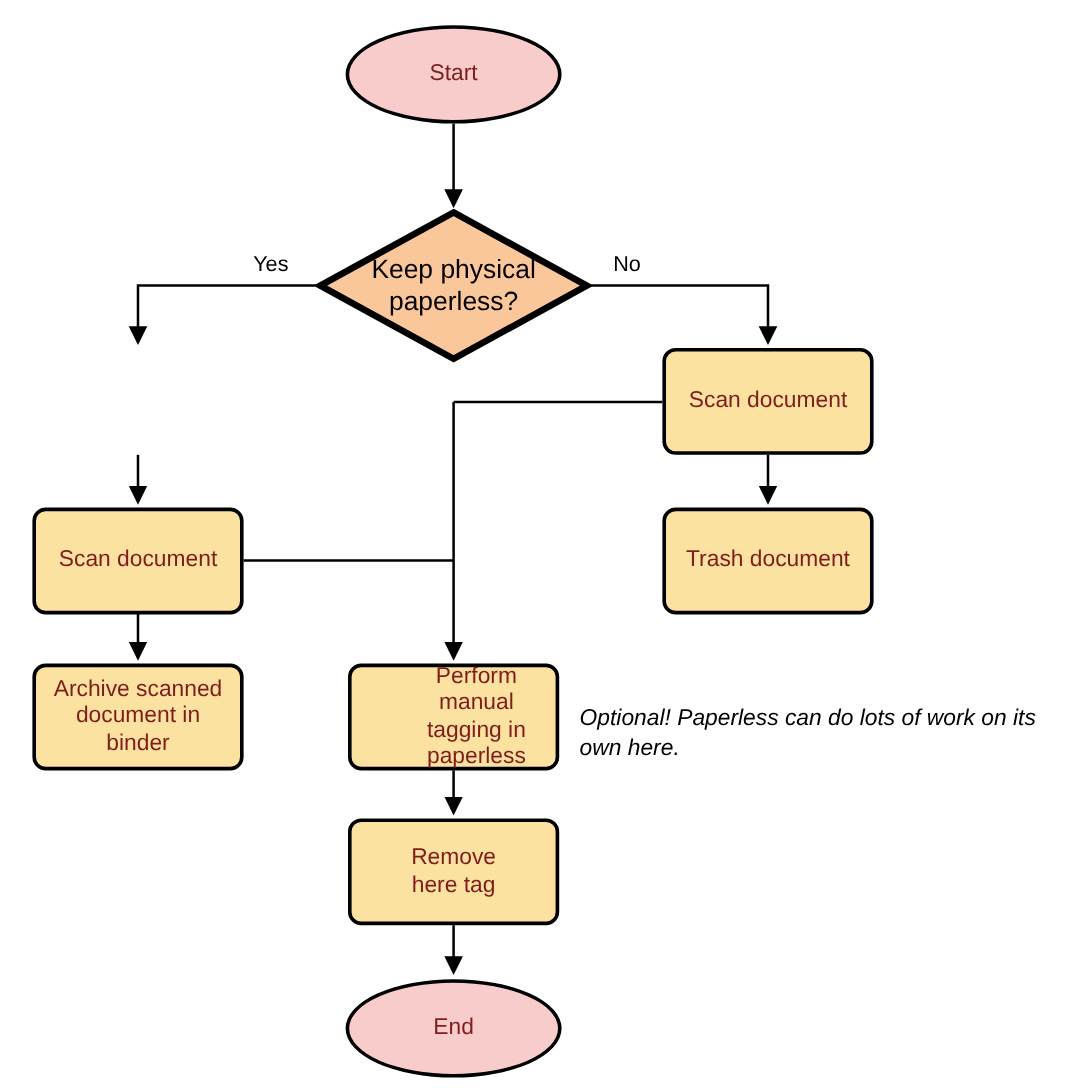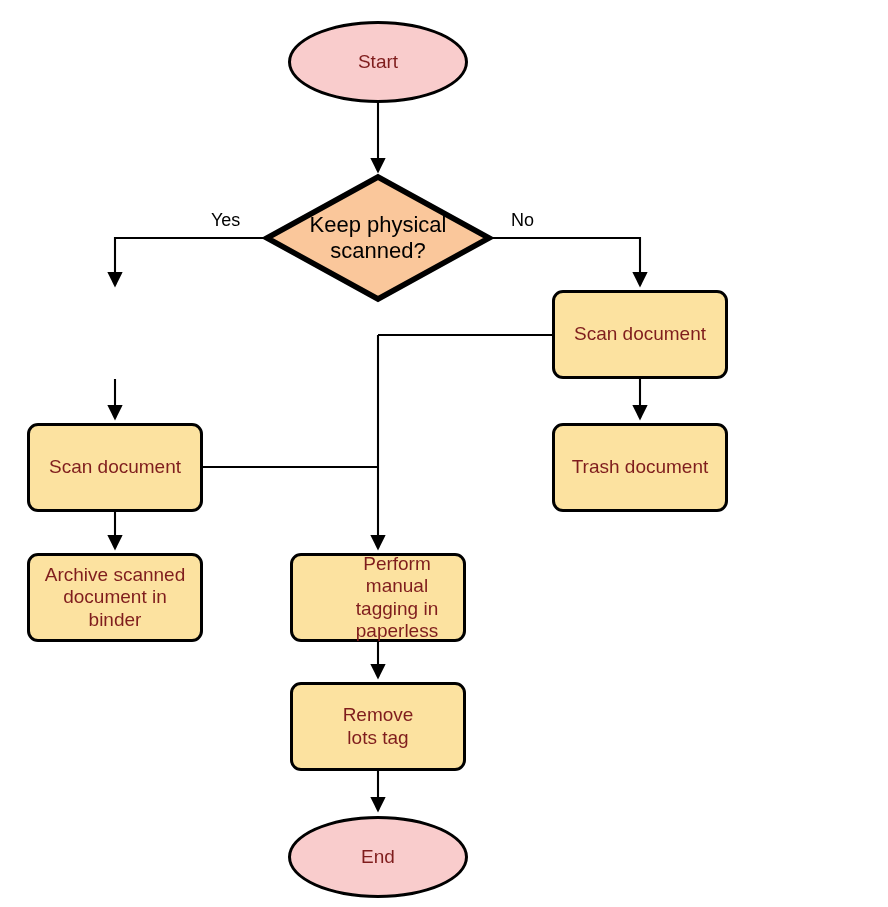--- a/index.html
+++ b/index.html
@@ -124,21 +124,21 @@
   <div class="node node-terminal" style="left:288px; top:21px; width:180px; height:82px; background:#f9cccc;">
     <span>Start</span>
   </div>
 
   <div class="node-decision-wrap" style="left:263px; top:173px; width:230px; height:130px;">
     <svg width="230" height="130" viewBox="0 0 230 130">
       <polygon points="115,4 226,65 115,126 4,65" fill="#fac79b" stroke="#000000" stroke-width="5.5" stroke-linejoin="miter"></polygon>
     </svg>
     <div class="node-decision-label">
       <div>Keep physical</div>
-      <div>scanned?</div>
+      <div>paperless?</div>
     </div>
   </div>
 
   <div class="edge-label" style="left:211px; top:211px;">Yes</div>
   <div class="edge-label" style="left:511px; top:211px;">No</div>
 
 
   <div class="node node-process" style="left:27px; top:423px; width:176px; height:89px; background:#fce2a0;">
     <span>Scan document</span>
   </div>
@@ -163,22 +163,23 @@
     <div>
       <div>Perform manual</div>
       <div>tagging in</div>
       <div>paperless</div>
     </div>
   </div>
 
   <div class="node node-process" style="left:290px; top:682px; width:176px; height:89px; background:#fce2a0;">
     <div>
       <div>Remove</div>
-      <div>lots tag</div>
+      <div>here tag</div>
     </div>
   </div>
 
   <div class="node node-terminal" style="left:288px; top:816px; width:180px; height:82px; background:#f9cccc;">
     <span>End</span>
   </div>
 
+  <div class="annotation" style="left:483px; top:586px; width:400px;">Optional! Paperless can do lots of work on its own here.</div>
 
 </div>
 
 </body></html>

